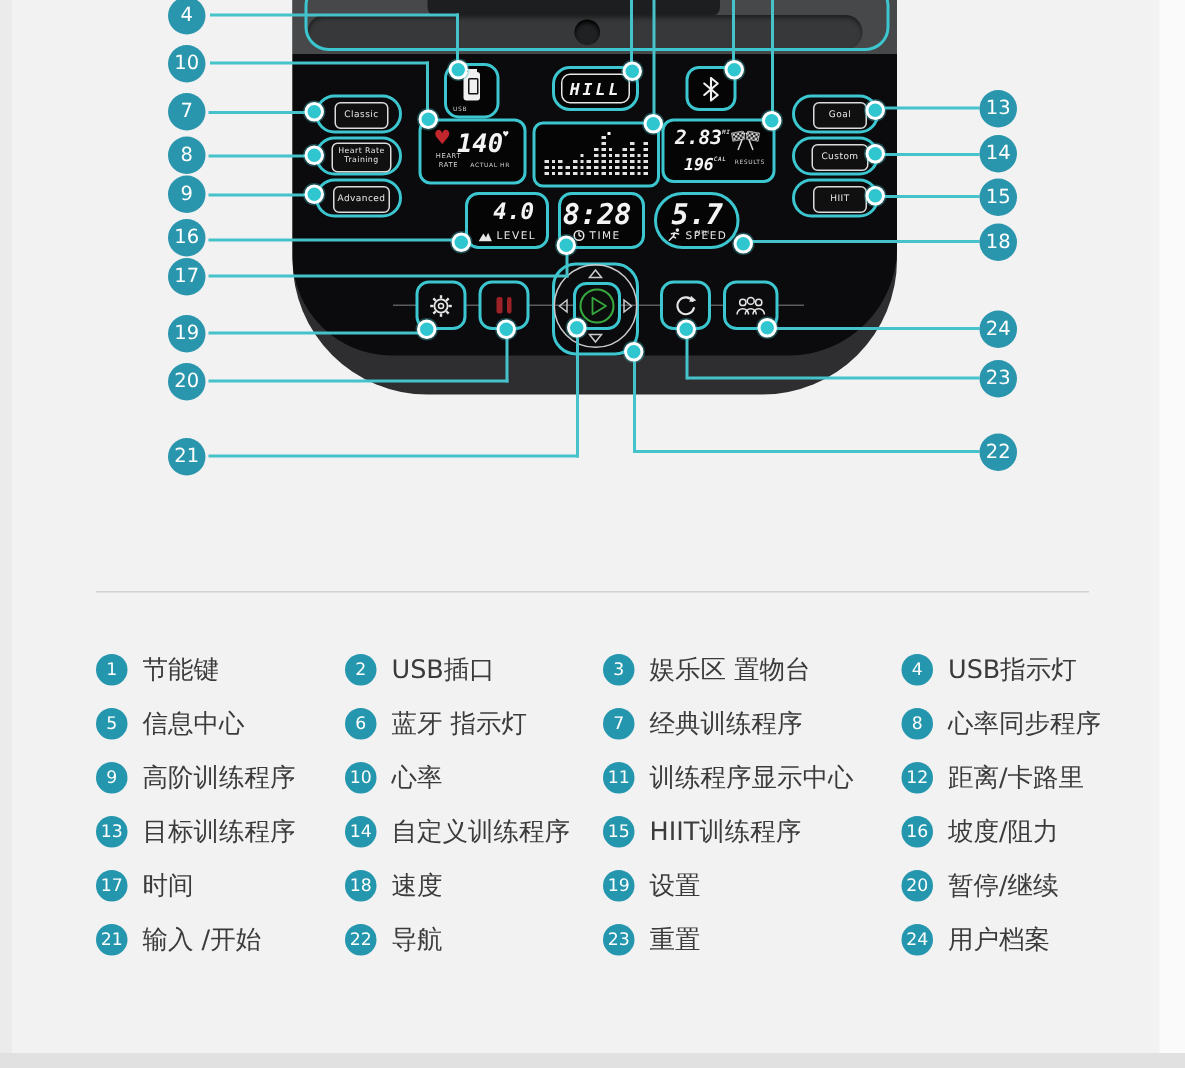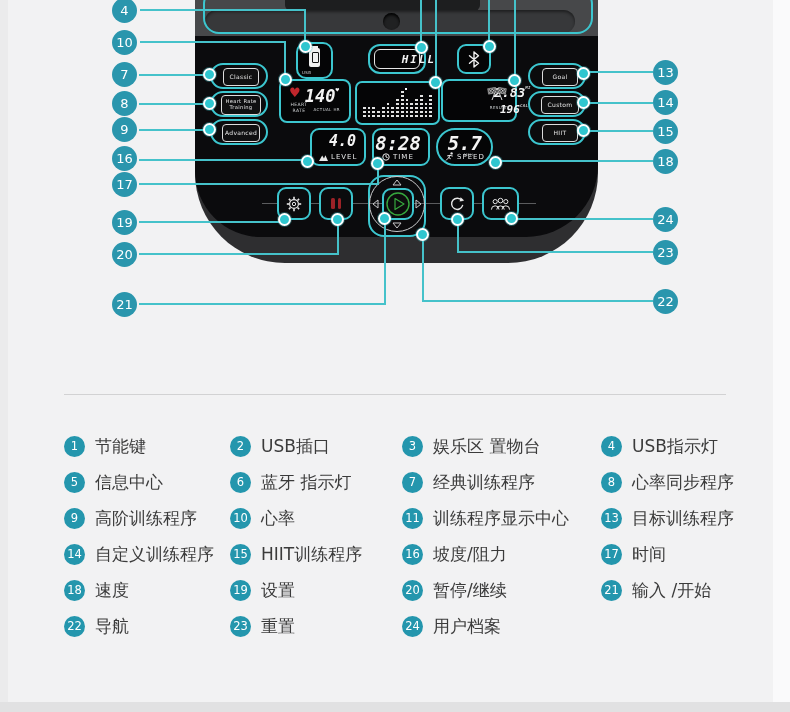--- a/index.html
+++ b/index.html
@@ -19,21 +19,21 @@
   .panel{position:absolute;left:0;top:36px;width:403px;height:201px;background:#0b0b0d;border-radius:0 0 72px 66px;}
 
   .teal-box{position:absolute;border:2px solid #3cc6cf;border-radius:10px;background:#0b0b0d;box-sizing:border-box;}
   .disp{background:#050506;}
   .groove{position:absolute;left:67px;top:203px;width:274px;height:1px;background:#5b5c5e;}
 
   .dev-btn{position:absolute;border:1px solid #dcdcdc;border-radius:4px;color:#e8e8e8;
            display:flex;align-items:center;justify-content:center;text-align:center;
            font-size:6px;letter-spacing:.3px;background:#101011;line-height:1.15;}
 
-  .seg{font-family:"DejaVu Sans Mono",monospace;font-style:italic;font-weight:bold;color:#f4f4f4;margin-left:44px;}
+  .seg{font-family:"DejaVu Sans Mono",monospace;font-style:italic;font-weight:bold;color:#f4f4f4;}
   .tiny{color:#cfd2d4;font-size:4.5px;letter-spacing:.4px;}
   .lbl{color:#e9eaeb;font-size:7px;letter-spacing:1px;display:flex;align-items:center;gap:3px;}
 
   
   .cl{position:absolute;background:#45c2ca;}
   .cdot{position:absolute;width:9px;height:9px;border-radius:50%;background:#2fc6cf;border:2px solid #fff;
         box-shadow:0 0 0 1px rgba(63,198,207,.35);}
   .callout{position:absolute;width:25px;height:25px;border-radius:50%;background:#2a96ad;color:#fff;
            display:flex;align-items:center;justify-content:center;font-size:13px;}
 
@@ -371,20 +371,24 @@
       </div>
       <div class="lg-item">
         <span class="lg-num">10</span>
         <span class="lg-label">心率</span>
       </div>
       <div class="lg-item">
         <span class="lg-num">11</span>
         <span class="lg-label">训练程序显示中心</span>
       </div>
       <div class="lg-item">
+        <span class="lg-num">12</span>
+        <span class="lg-label">距离/卡路里</span>
+      </div>
+      <div class="lg-item">
         <span class="lg-num">13</span>
         <span class="lg-label">目标训练程序</span>
       </div>
       <div class="lg-item">
         <span class="lg-num">14</span>
         <span class="lg-label">自定义训练程序</span>
       </div>
       <div class="lg-item">
         <span class="lg-num">15</span>
         <span class="lg-label">HIIT训练程序</span>

